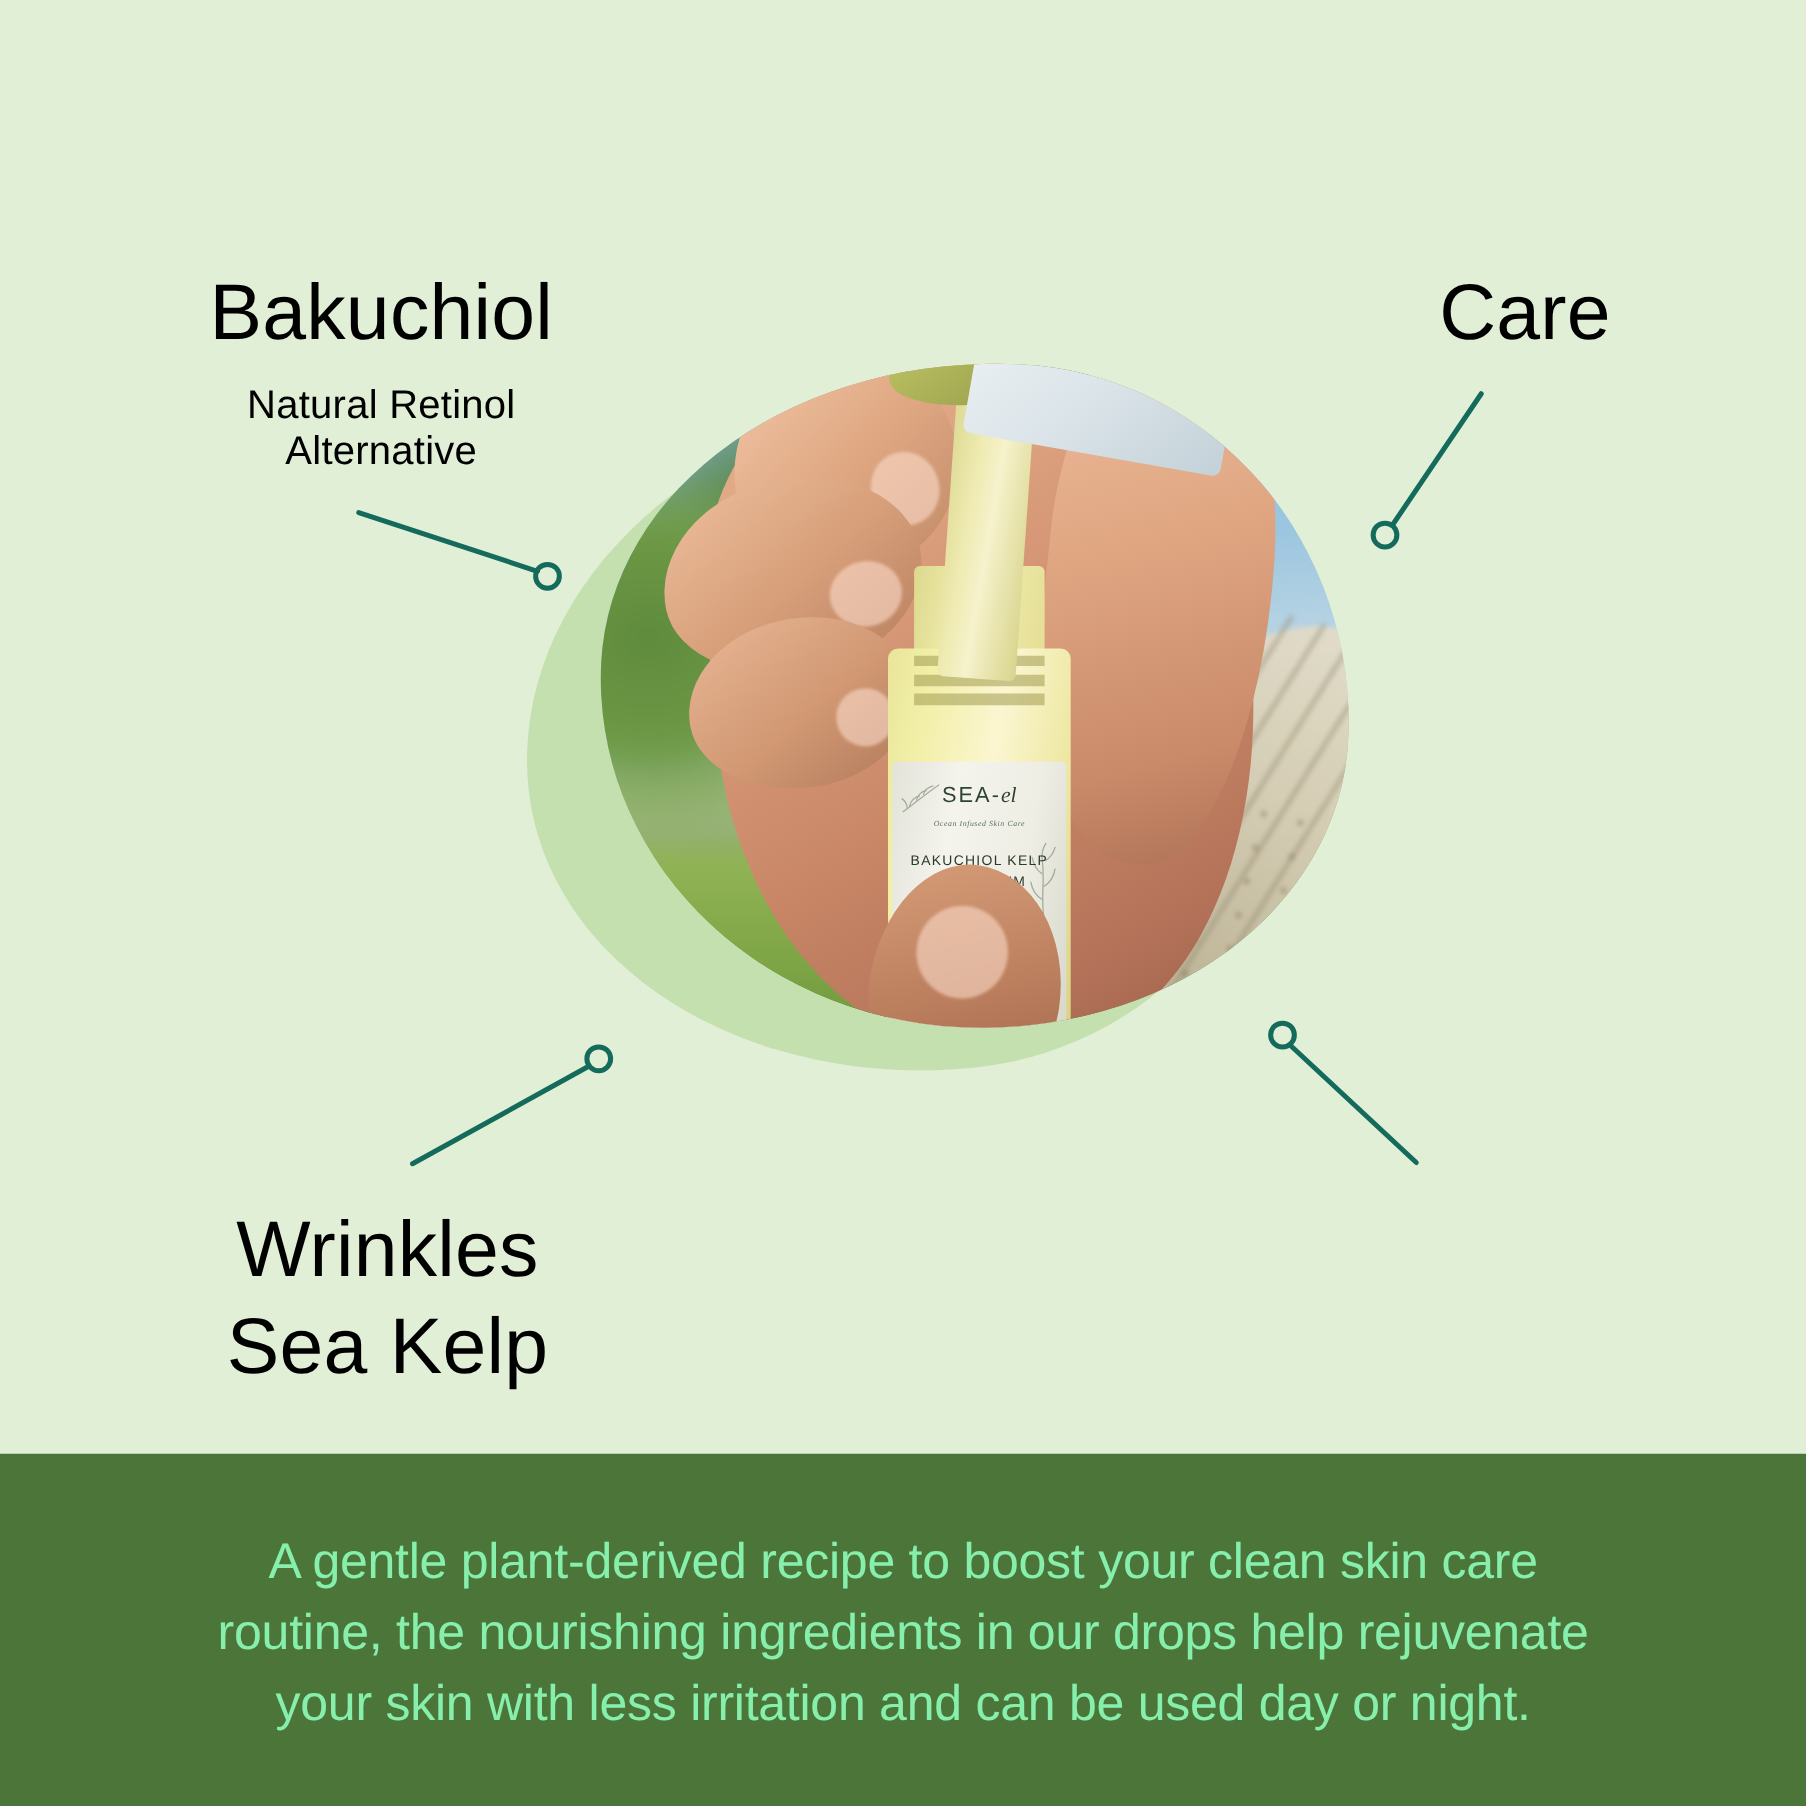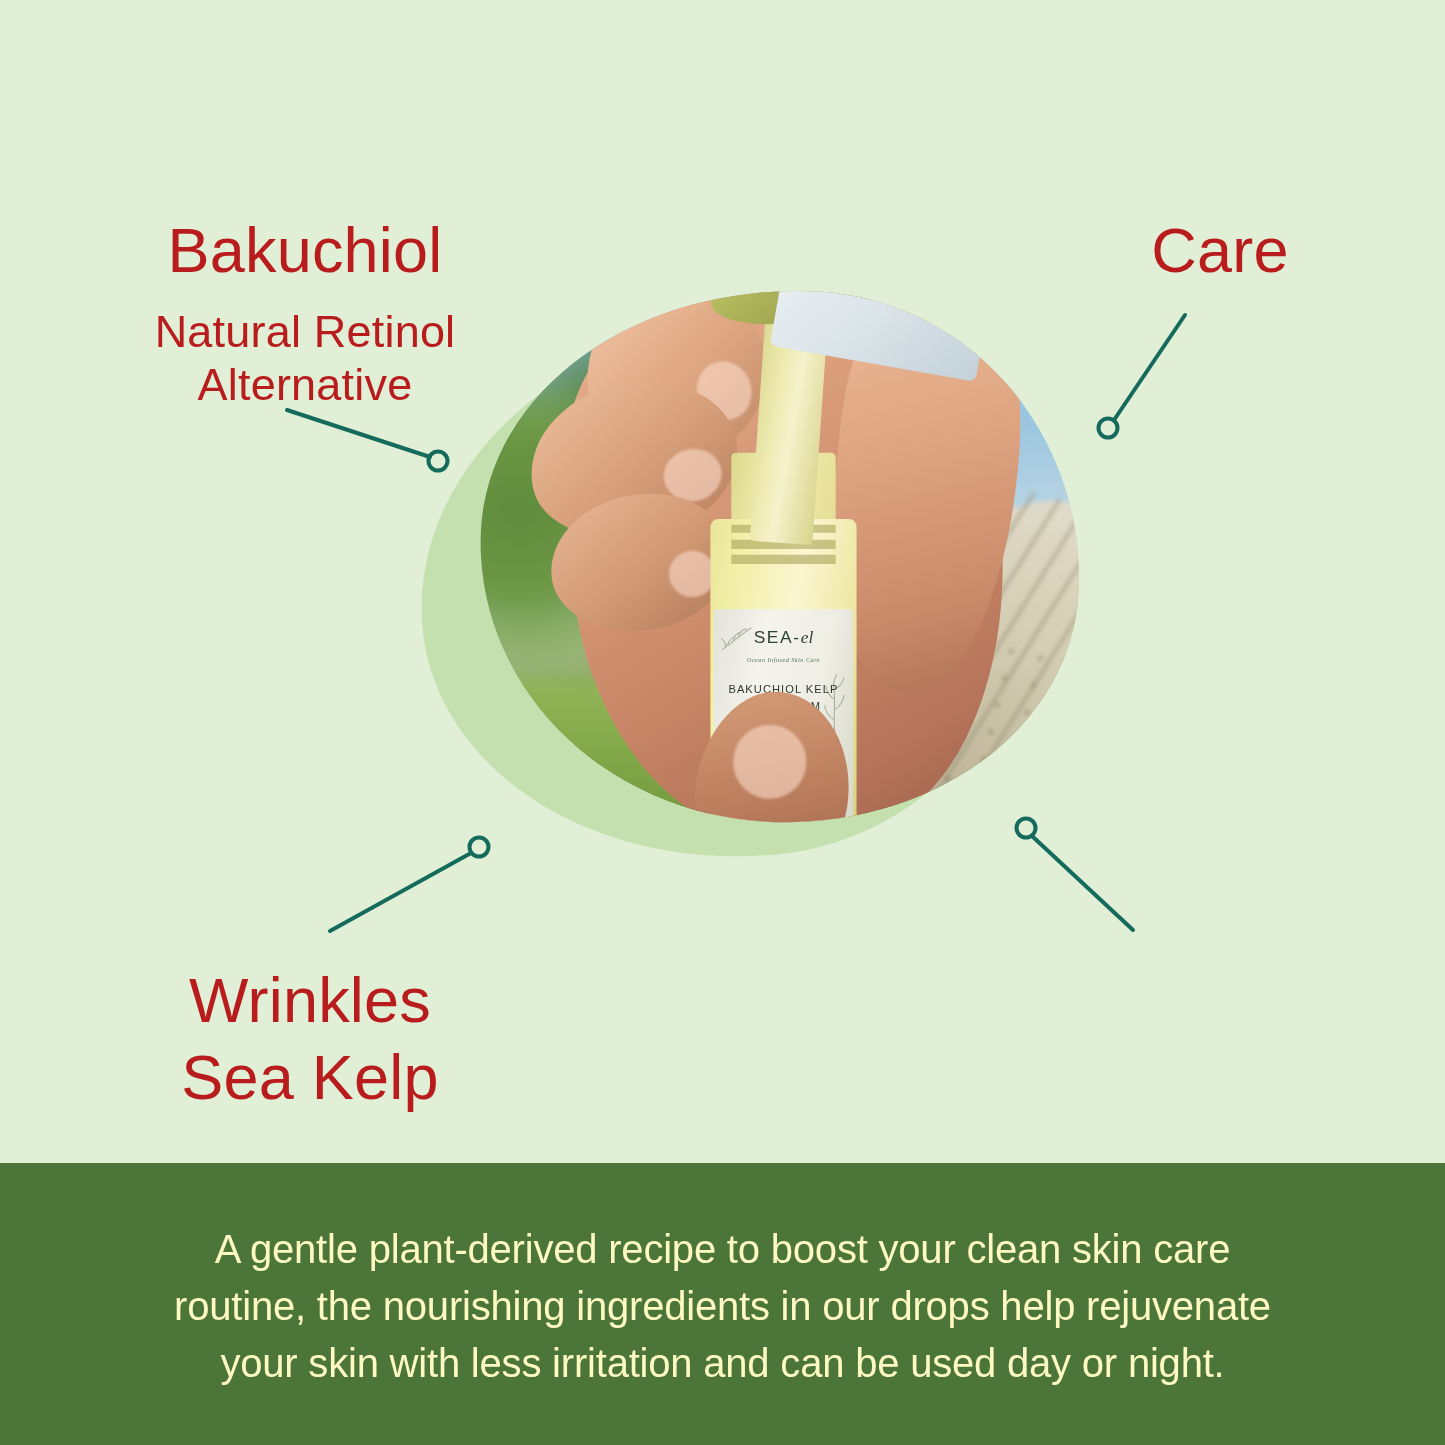--- a/index.html
+++ b/index.html
@@ -6,25 +6,25 @@
   body{
     width:1445px;height:1445px;overflow:hidden;
     font-family:"Liberation Sans",sans-serif;
     background:#E0EFD6;
     position:relative;
   }
   #stage{position:absolute;inset:0;width:1445px;height:1445px;background:#E0EFD6;overflow:hidden;}
 
   
   .label{
-    position:absolute;color:#b91c1c;text-align:center;
+    position:absolute;color:#000000;text-align:center;
     line-height:1.06;white-space:pre-line;letter-spacing:.2px;
   }
   .label .main{display:block;font-size:63px;font-weight:400;}
-  .label .sub{display:block;font-size:45px;font-weight:400;line-height:1.18;margin-top:4px;}
+  .label .sub{display:block;font-size:32px;font-weight:400;line-height:1.18;margin-top:4px;}
 
   #lbl-bakuchiol{left:60px;top:200px;width:490px;}
   #lbl-rose{left:1020px;top:200px;width:400px;}
   #lbl-kelp{left:65px;top:945px;width:490px;}
   #lbl-vitamin{left:930px;top:950px;width:440px;}
   #lbl-kelp .main{font-size:63px;line-height:1.22;}
 
   
   #leaders{position:absolute;left:0;top:0;width:1445px;height:1445px;pointer-events:none;}
 
@@ -120,21 +120,21 @@
     background:linear-gradient(150deg,#BFC466 0%,#A8AE55 45%,#8D9447 100%);
     border-radius:50%;transform:rotate(-8deg) skewX(-4deg);}
   #cap-white{position:absolute;left:50%;top:-3%;width:30%;height:22%;
     background:linear-gradient(130deg,#F0F4F6 0%,#DCE5EA 50%,#C3D1D8 100%);
     border-radius:6px;transform:rotate(10deg);}
 
   
   #banner{position:absolute;left:0;top:1163px;width:1445px;height:282px;background:#4C7639;}
   #banner-text{
     position:absolute;left:70px;right:70px;top:58px;
-    color:#fef9c3;font-size:40px;line-height:1.42;text-align:center;
+    color:#86efac;font-size:40px;line-height:1.42;text-align:center;
     font-family:"Liberation Sans",sans-serif;font-weight:400;
     white-space:pre-line;letter-spacing:-.2px;
   }
 </style>
 </head>
 <body>
 
 <div id="stage">
 
   <div id="photo-wrap">

